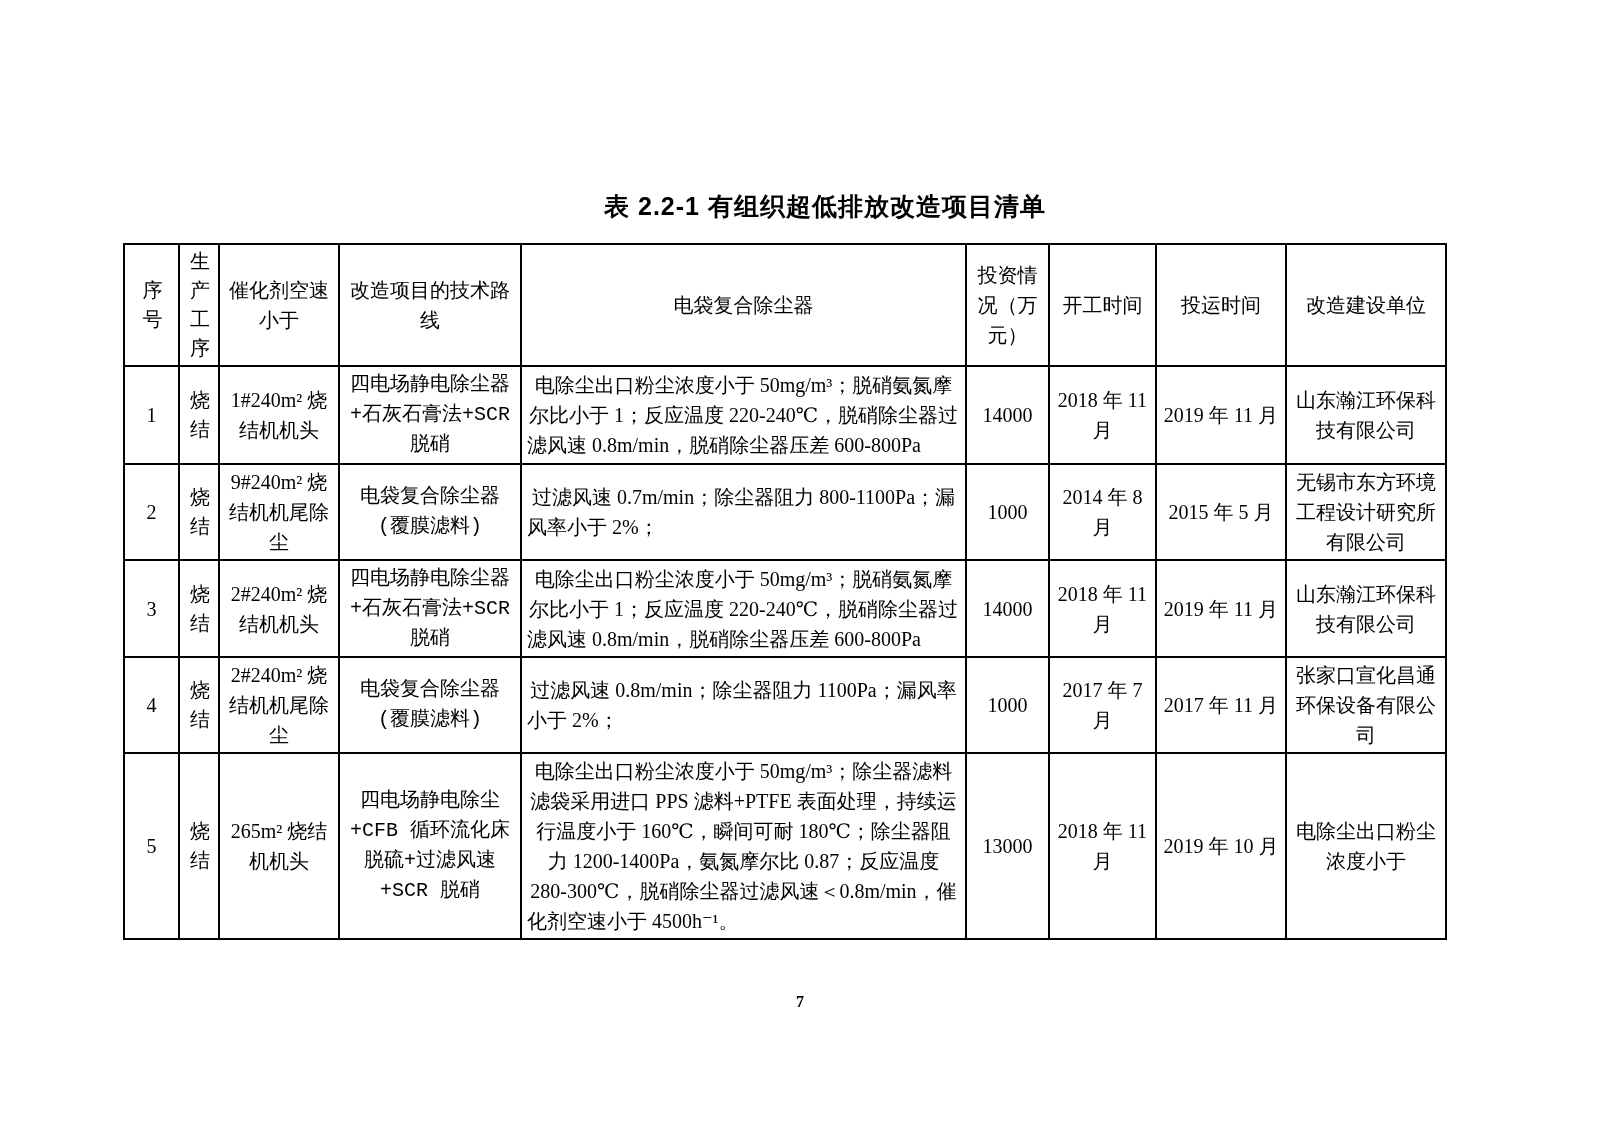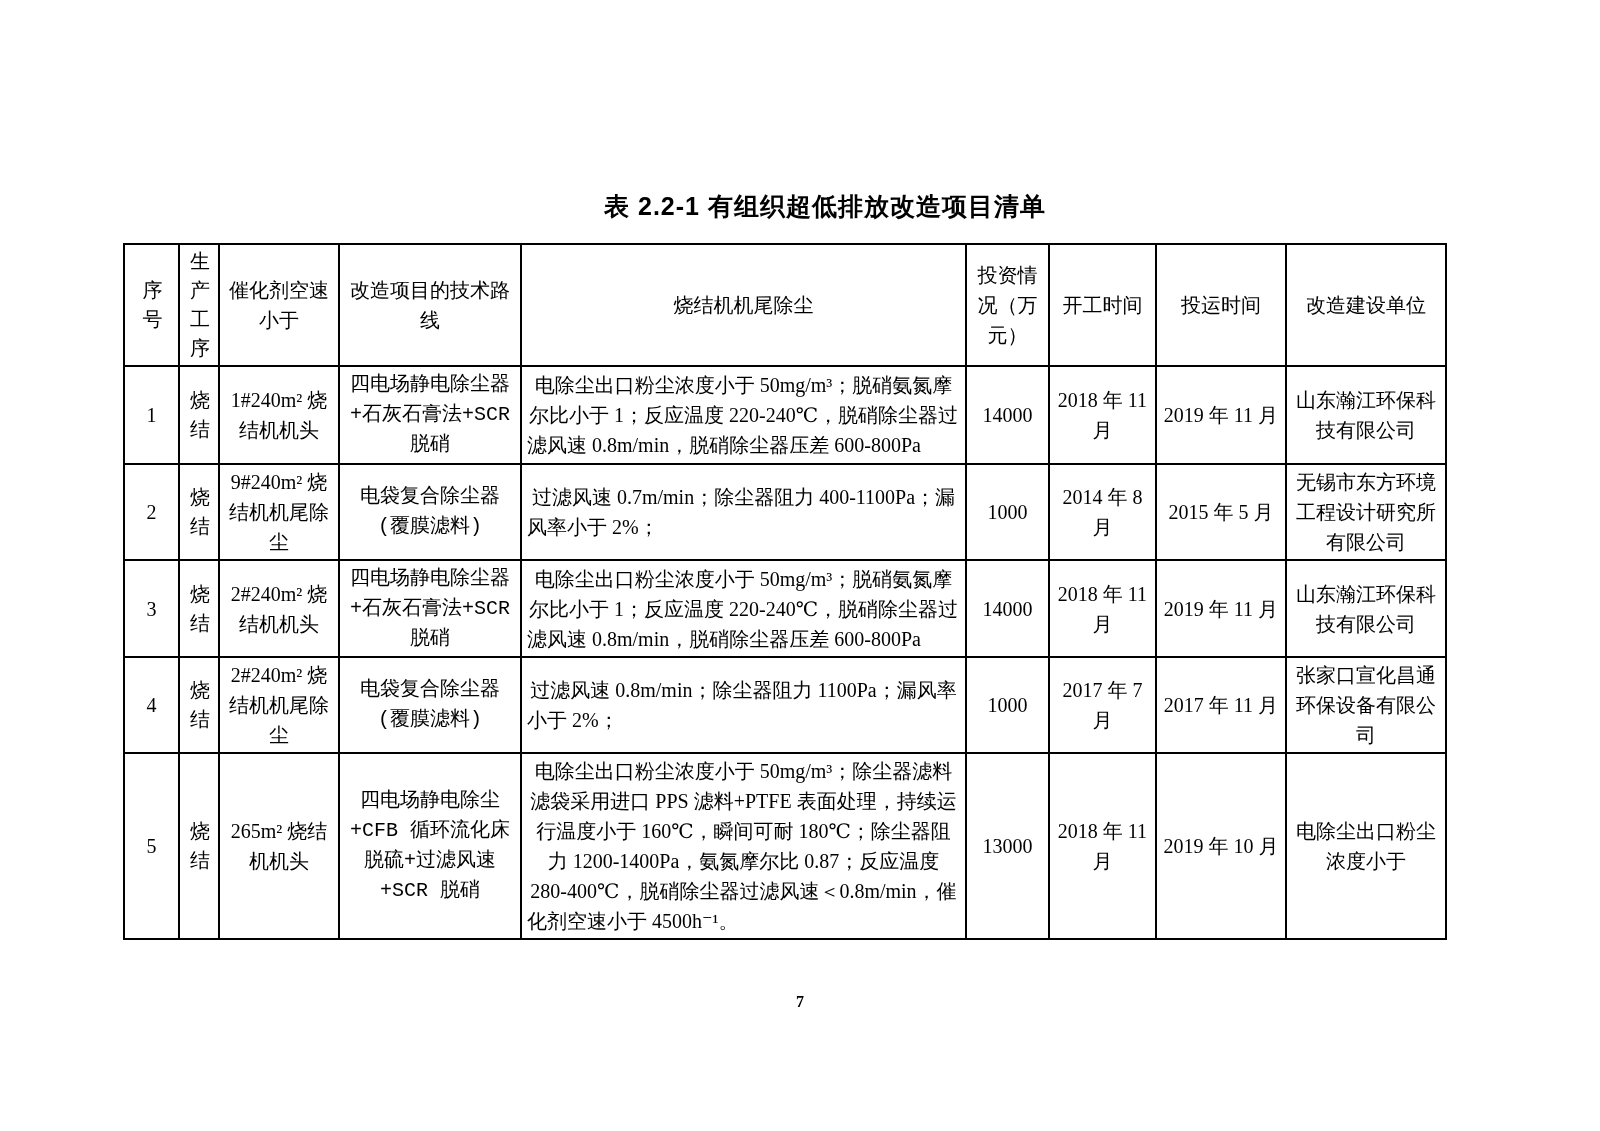--- a/index.html
+++ b/index.html
@@ -91,21 +91,21 @@
         <col class="col-operation">
         <col class="col-company">
     </colgroup>
 
     <tbody>
         <tr style="height:122px;">
       <th><span class="vstack">序号</span></th>
       <th><span class="vstack">生产工序</span></th>
       <th>催化剂空速小于</th>
       <th>改造项目的技术路线</th>
-      <th>烧结机机尾除尘</th>
+      <th>电袋复合除尘器</th>
       <th>投资情况（万元）</th>
       <th>开工时间</th>
       <th>投运时间</th>
       <th>改造建设单位</th>
     </tr>
 
     <tr style="height:98px;">
       <td>1</td>
       <td><span class="vstack">烧结</span></td>
       <td>1#240m² 烧结机机头</td>
@@ -115,21 +115,21 @@
       <td>2018 年 11 月</td>
       <td>2019 年 11 月</td>
       <td class="cell-company">山东瀚江环保科技有限公司</td>
     </tr>
 
     <tr style="height:90px;">
       <td>2</td>
       <td><span class="vstack">烧结</span></td>
       <td>9#240m² 烧结机机尾除尘</td>
       <td class="cell-route">电袋复合除尘器(覆膜滤料)</td>
-      <td class="cell-params">过滤风速 0.7m/min；除尘器阻力 400-1100Pa；漏风率小于 2%；</td>
+      <td class="cell-params">过滤风速 0.7m/min；除尘器阻力 800-1100Pa；漏风率小于 2%；</td>
       <td>1000</td>
       <td>2014 年 8 月</td>
       <td>2015 年 5 月</td>
       <td class="cell-company">无锡市东方环境工程设计研究所有限公司</td>
     </tr>
 
     <tr style="height:97px;">
       <td>3</td>
       <td><span class="vstack">烧结</span></td>
       <td>2#240m² 烧结机机头</td>
@@ -151,21 +151,21 @@
       <td>2017 年 7 月</td>
       <td>2017 年 11 月</td>
       <td class="cell-company">张家口宣化昌通环保设备有限公司</td>
     </tr>
 
     <tr style="height:175px;">
       <td>5</td>
       <td><span class="vstack">烧结</span></td>
       <td>265m² 烧结机机头</td>
       <td class="cell-route">四电场静电除尘+CFB 循环流化床脱硫+过滤风速 +SCR 脱硝</td>
-      <td class="cell-params">电除尘出口粉尘浓度小于 50mg/m³；除尘器滤料滤袋采用进口 PPS 滤料+PTFE 表面处理，持续运行温度小于 160℃，瞬间可耐 180℃；除尘器阻力 1200-1400Pa，氨氮摩尔比 0.87；反应温度 280-400℃，脱硝除尘器过滤风速＜0.8m/min，催化剂空速小于 4500h⁻¹。</td>
+      <td class="cell-params">电除尘出口粉尘浓度小于 50mg/m³；除尘器滤料滤袋采用进口 PPS 滤料+PTFE 表面处理，持续运行温度小于 160℃，瞬间可耐 180℃；除尘器阻力 1200-1400Pa，氨氮摩尔比 0.87；反应温度 280-300℃，脱硝除尘器过滤风速＜0.8m/min，催化剂空速小于 4500h⁻¹。</td>
       <td>13000</td>
       <td>2018 年 11 月</td>
       <td>2019 年 10 月</td>
       <td class="cell-company">电除尘出口粉尘浓度小于</td>
     </tr>
   </tbody>
     </table>
 
   <div class="page-number">7</div>
 

